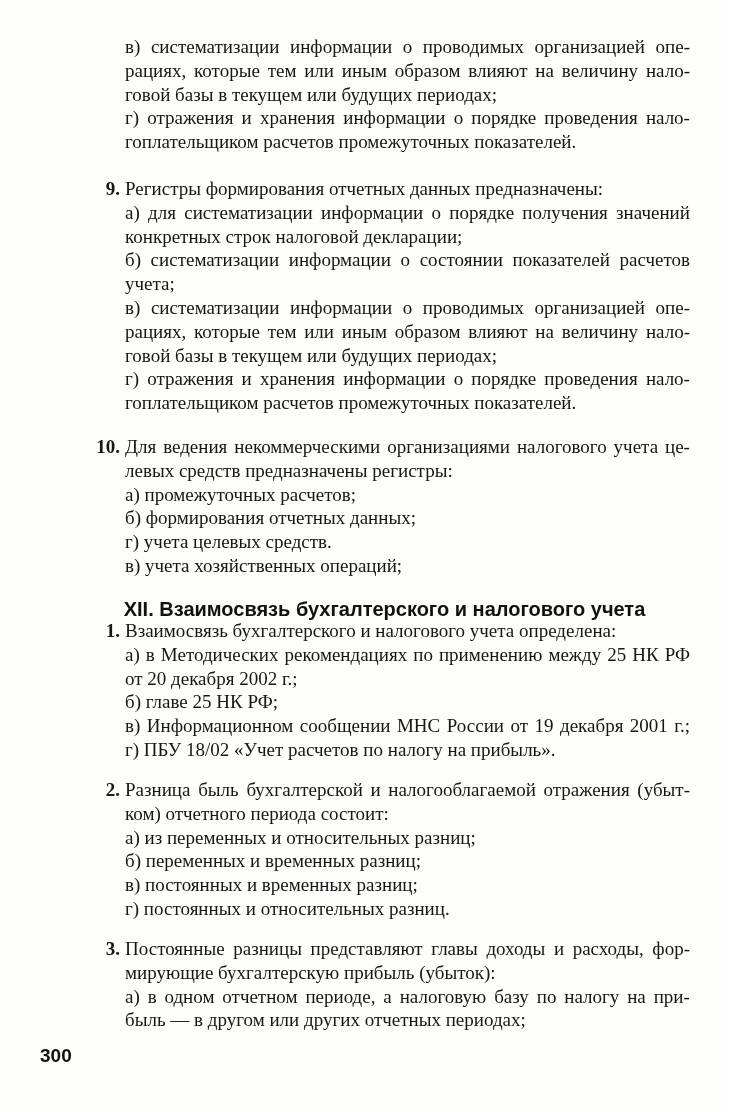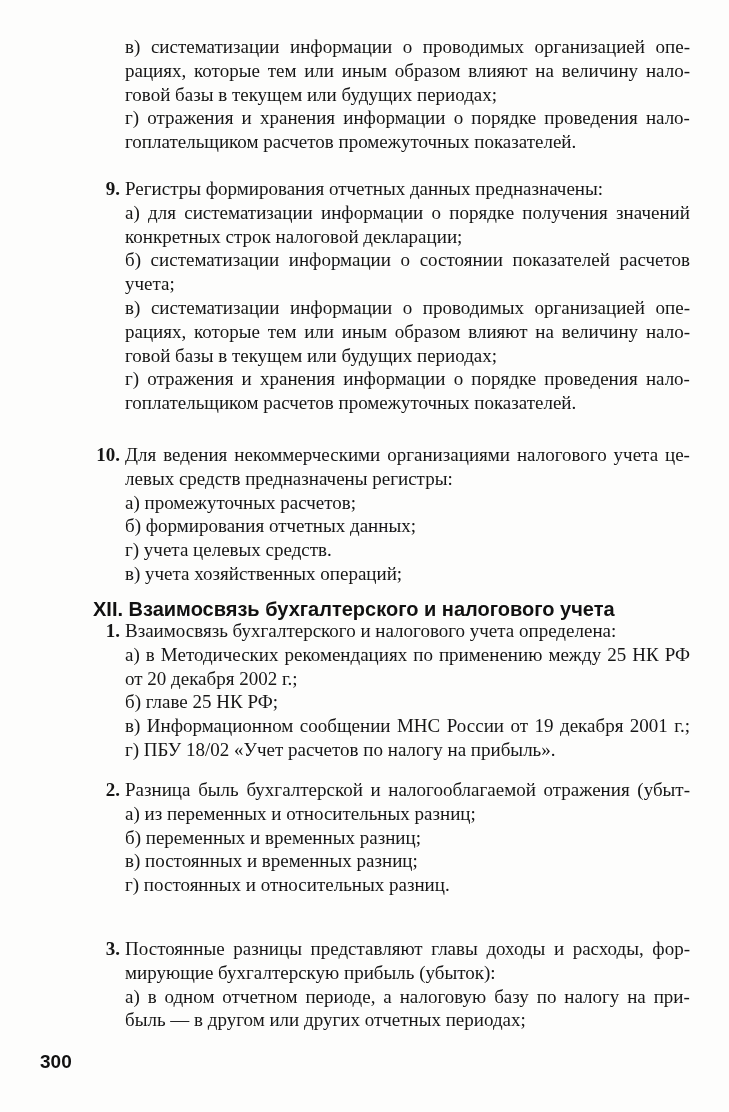--- a/index.html
+++ b/index.html
@@ -35,37 +35,37 @@
   }
   .line.fill{
     display:flex;
     flex-direction:row;
     justify-content:space-between;
     white-space:nowrap;
   }
   .line.fill span{flex:0 0 auto;}
   .heading{
     position:absolute;
-    left:93px;top:597px;
+    left:82px;top:597px;
     width:605px;
     margin:0;
+    text-align:center;
     font-family:"Liberation Sans", sans-serif;
     font-weight:bold;
     font-size:20px;
     line-height:24px;
     color:#111;
   }
   .pageno{
     position:absolute;
     left:40px;top:1045px;
     font-family:"Liberation Sans", sans-serif;
     font-weight:bold;
     font-size:19px;
     color:#111;
-    margin-top:6px;
   }
 </style>
 </head>
 <body>
 
 <div class="page">
   <main id="content">
       <div class="block" style="top: 35px;">
         <div class="line fill">
           <span>в)</span>
@@ -154,21 +154,21 @@
           <span>и</span>
           <span>хранения</span>
           <span>информации</span>
           <span>о</span>
           <span>порядке</span>
           <span>проведения</span>
           <span>нало-</span>
         </div>
         <div class="line">гоплательщиком расчетов промежуточных показателей.</div>
       </div>
-      <div class="block" style="top: 435px; margin-top: 8px;">
+      <div class="block" style="top: 435px;">
         <span class="num">10.</span>
         <div class="line fill">
           <span>Для</span>
           <span>ведения</span>
           <span>некоммерческими</span>
           <span>организациями</span>
           <span>налогового</span>
           <span>учета</span>
           <span>це-</span>
         </div>
@@ -213,20 +213,21 @@
         <span class="num">2.</span>
         <div class="line fill">
           <span>Разница</span>
           <span>быль</span>
           <span>бухгалтерской</span>
           <span>и</span>
           <span>налогооблагаемой</span>
           <span>отражения</span>
           <span>(убыт-</span>
         </div>
+        <div class="line">ком) отчетного периода состоит:</div>
         <div class="line">а) из переменных и относительных разниц;</div>
         <div class="line">б) переменных и временных разниц;</div>
         <div class="line">в) постоянных и временных разниц;</div>
         <div class="line">г) постоянных и относительных разниц.</div>
       </div>
       <div class="block" style="top: 937px;">
         <span class="num">3.</span>
         <div class="line fill">
           <span>Постоянные</span>
           <span>разницы</span>

